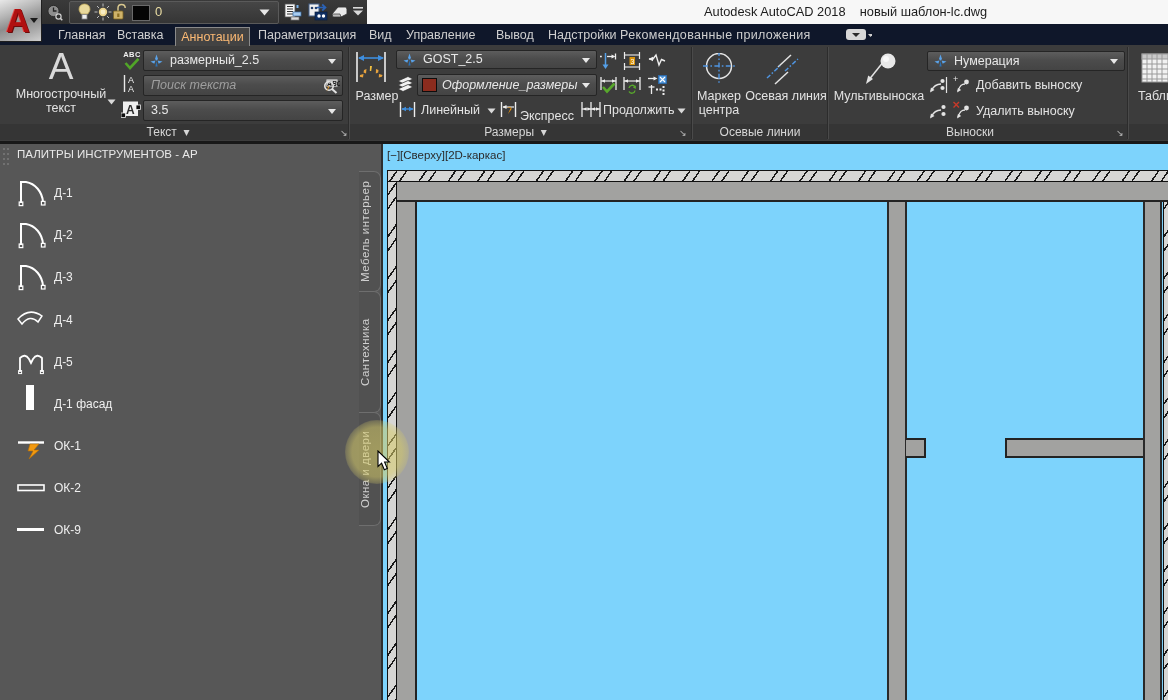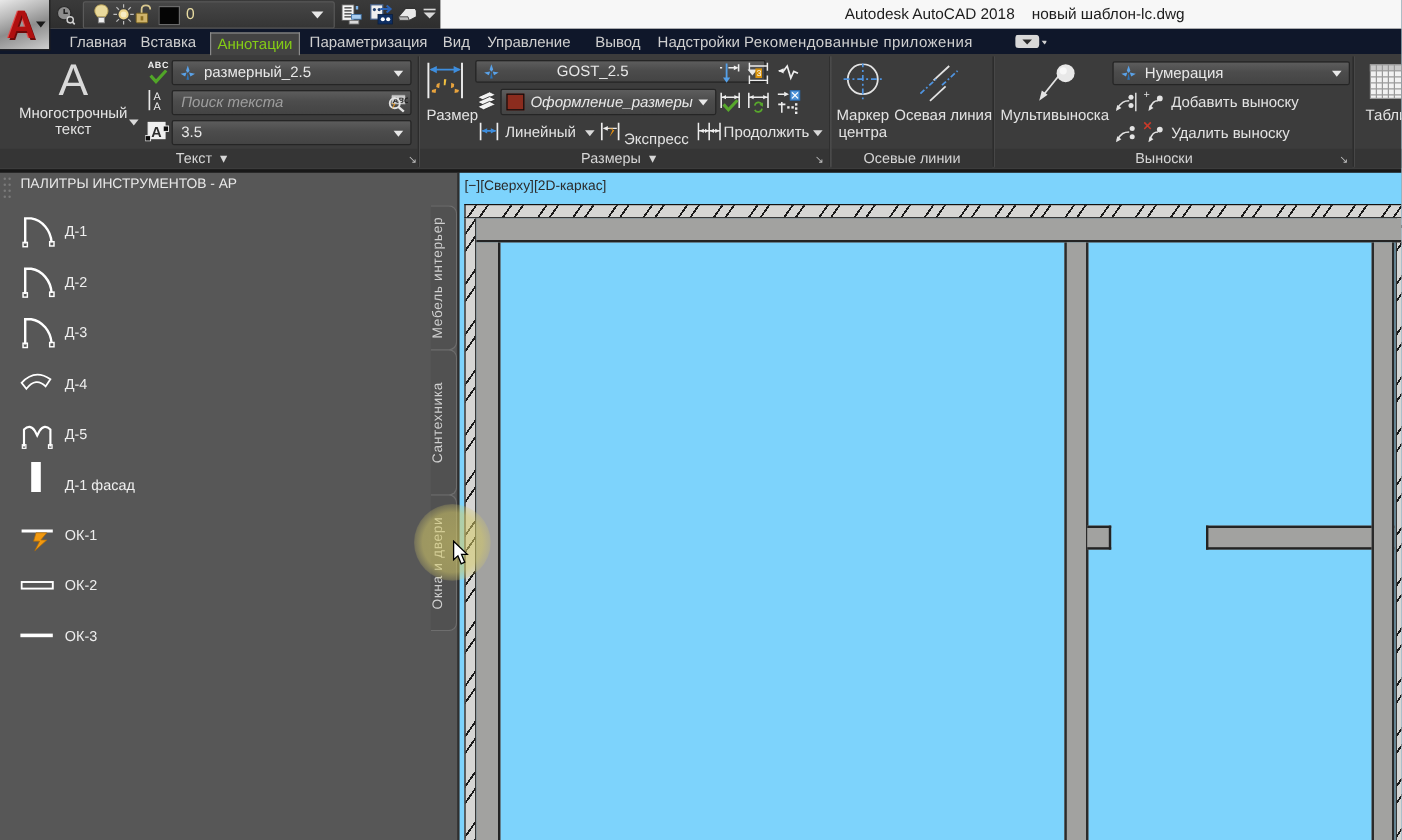--- a/index.html
+++ b/index.html
@@ -15,21 +15,21 @@
   .lgA{position:absolute;left:6px;top:2px;font-size:33px;font-weight:bold;color:#b01010;
        text-shadow:1px 1px 0 #6d0a0a, -1px 0 0 #e05050;}
   #logo .car{position:absolute;right:3px;top:18px;width:0;height:0;
        border-left:4px solid transparent;border-right:4px solid transparent;border-top:5px solid #1a1a1a;}
   .qgroup{left:69px;top:1px;width:208px;height:21px;background:linear-gradient(180deg,#464646,#353535);
        border:1px solid #5a5a5a;border-radius:2px;}
   
   #tabrow{left:0;top:24px;width:1168px;height:21px;background:#0f172a;}
   .tab{position:absolute;top:2px;height:19px;line-height:19px;color:#cfcfcf;font-size:12.5px;}
   .tabactive{position:absolute;left:175px;top:27px;width:73px;height:18px;background:#434343;
-      border:1px solid #8a8a8a;border-bottom:none;color:#84cc16;text-align:center;
+      border:1px solid #8a8a8a;border-bottom:none;color:#fdba74;text-align:center;
       line-height:18px;font-size:12.5px;z-index:5;}
   
   #ribbon{left:0;top:45px;width:1168px;height:96px;background:#3c3c3c;}
   #ribbonbottom{left:0;top:141px;width:1168px;height:3px;background:#181818;}
   .pfooter{position:absolute;top:79px;height:16px;background:#353535;color:#d6d6d6;
       font-size:12px;text-align:center;line-height:16px;}
   .psep{position:absolute;top:2px;width:2px;height:92px;
       background:linear-gradient(90deg,#2c2c2c 0 1px,#4a4a4a 1px 2px);}
   .launch{position:absolute;color:#bdbdbd;font-size:9px;}
   .rlabel{position:absolute;color:#e3e3e3;font-size:12.5px;text-align:center;}
@@ -215,21 +215,21 @@
       <g fill="#e8a33d">
           <path d="M15 14 L17 14 L16.2 19 L14.8 19 Z" fill="#f0c040"></path>
         <path d="M9 18 L11.5 17 L11 21.5 L8.5 20.5 Z"></path>
         <path d="M21 17 L23.5 18 L23.2 20.5 L20.8 21.5 Z"></path>
         <path d="M5 23 L8.5 22 L8 25.5 L4.8 24.8 Z"></path>
         <path d="M24 22 L27.5 23 L26.8 24.8 L23.8 25.5 Z"></path>
         </g>
     </svg>
     <div class="rlabel" style="left:346px;top:44px;width:62px;">Размер</div>
 
-    <div class="combo" style="left:396px;top:5px;width:199px;height:17px;line-height:17px;padding-left:41px;">
+    <div class="combo" style="left:396px;top:5px;width:199px;height:17px;line-height:17px;">
       <svg style="position:absolute;left:6px;top:2px;" width="13" height="13" viewBox="0 0 13 13">
           <path d="M6.5 0.5 L8 5 L6.5 6.8 L5 5 Z" fill="#5aa2e8"></path>
           <path d="M7.5 6.5 L12.5 7.5 L8.7 9.8 Z" fill="#5aa2e8"></path>
           <path d="M5.5 6.5 L0.5 7.5 L4.3 9.8 Z" fill="#5aa2e8"></path>
           <path d="M6.5 7 L7.6 12.5 L5.4 12.5 Z" fill="#2a72b8"></path>
         </svg>
       <span style="margin-left:26px;">GOST_2.5</span><span class="arr" style="top:7px;"></span>
     </div>
 
     <svg class="ic" style="left:397px;top:30px;" width="17" height="17" viewBox="0 0 17 17">
@@ -433,21 +433,21 @@
     <div class="ptab" style="top:147px;height:120px;">Сантехника</div>
     <div class="ptab" style="top:268px;height:112px;">Окна и двери</div>
     <div class="pal-item" style="top:42px;">Д-1</div>
     <div class="pal-item" style="top:84px;">Д-2</div>
     <div class="pal-item" style="top:126px;">Д-3</div>
     <div class="pal-item" style="top:169px;">Д-4</div>
     <div class="pal-item" style="top:211px;">Д-5</div>
     <div class="pal-item" style="top:253px;">Д-1 фасад</div>
     <div class="pal-item" style="top:295px;">ОК-1</div>
     <div class="pal-item" style="top:337px;">ОК-2</div>
-    <div class="pal-item" style="top:379px;">ОК-3</div>
+    <div class="pal-item" style="top:379px;">ОК-9</div>
     <div id="palicons">
       <svg class="ic" style="left:2px;top:3px;" width="8" height="20" viewBox="0 0 8 20">
         <g fill="#7a7a7a">
             <circle cx="2" cy="2" r="1"></circle>
             <circle cx="6" cy="2" r="1"></circle>
             <circle cx="2" cy="7" r="1"></circle>
             <circle cx="6" cy="7" r="1"></circle>
             <circle cx="2" cy="12" r="1"></circle>
             <circle cx="6" cy="12" r="1"></circle>
             <circle cx="2" cy="17" r="1"></circle>

